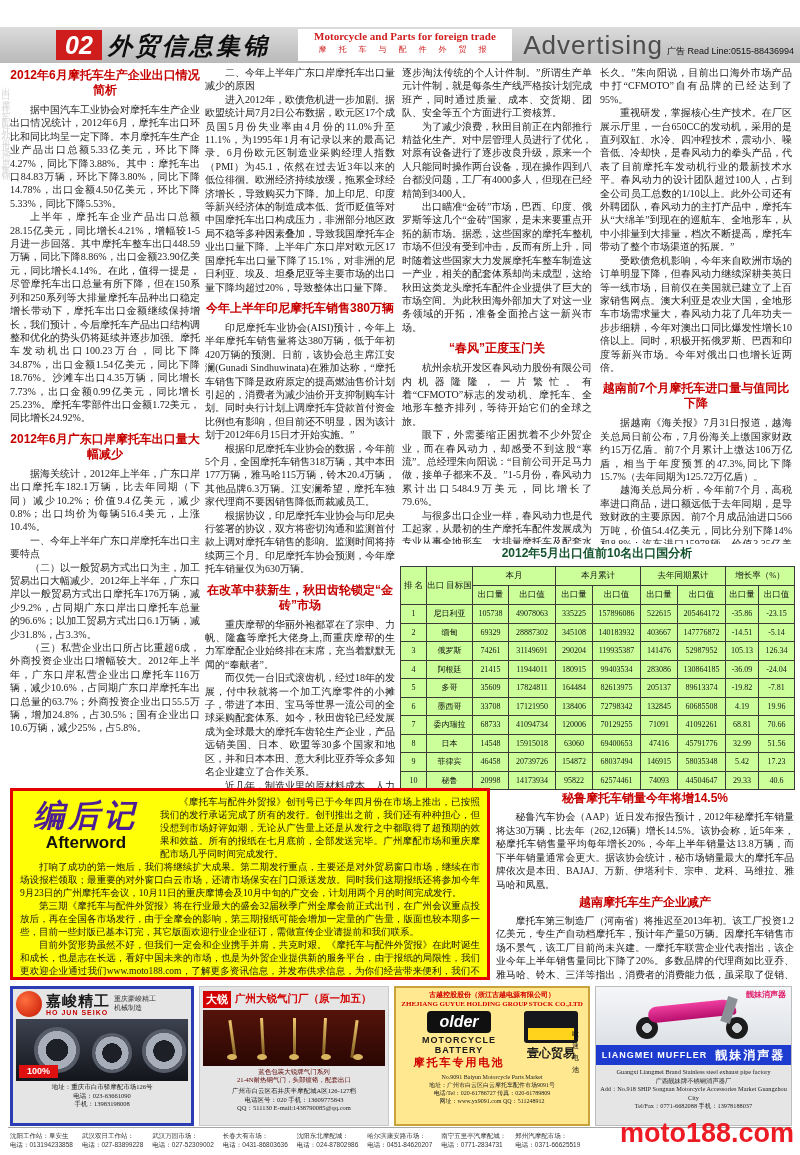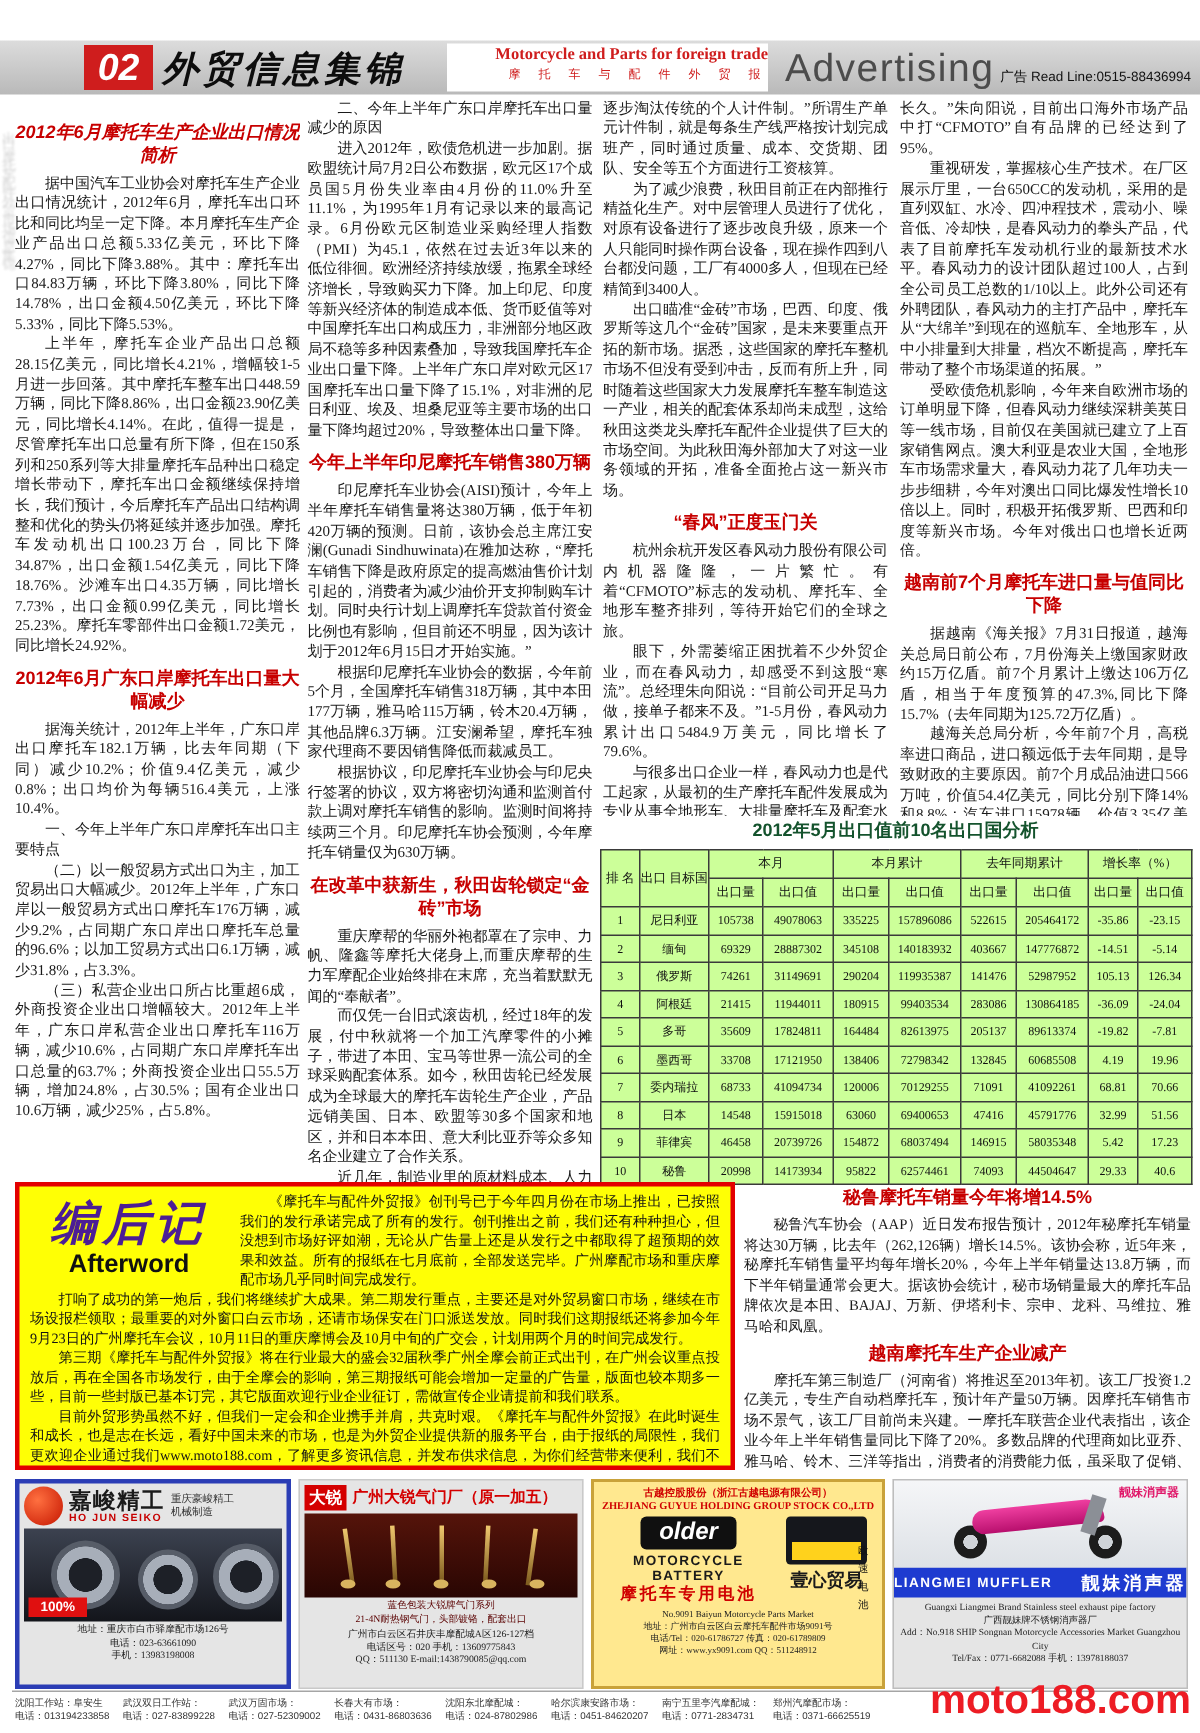--- a/index.html
+++ b/index.html
@@ -11,33 +11,33 @@
          writing-mode:vertical-rl;font-size:9px;letter-spacing:6px;color:#8a8a8a;
          opacity:.35;filter:blur(.7px);}
   
   .masthead{position:absolute;left:0;top:27px;width:800px;height:36px;
             background:linear-gradient(#dcdcdc,#b9b9b9);}
   .pagenum{position:absolute;left:56px;top:3px;width:46px;height:30px;background:#cf1d1d;
            color:#fff;font:bold italic 25px/30px "Liberation Sans",sans-serif;text-align:center;}
   .sec-title{position:absolute;left:108px;top:3px;font-size:24px;font-weight:bold;
              letter-spacing:3px;color:#0d0d0d;font-style:italic;}
   .mast-center{position:absolute;left:298px;top:2px;width:214px;height:32px;background:#fff;
-               text-align:right;color:#cf1d1d;}
+               text-align:center;color:#cf1d1d;}
   .mast-center .m-en{font-size:11px;font-weight:bold;line-height:15px;}
   .mast-center .m-cn{font-size:8px;letter-spacing:5px;line-height:11px;}
   .mast-right{position:absolute;right:6px;top:3px;white-space:nowrap;}
   .adv{font:26px "Liberation Sans",sans-serif;color:#4c4c4c;letter-spacing:1px;}
   .adline{font-size:9px;color:#111;font-family:"Liberation Sans",sans-serif;}
   
   .col{position:absolute;overflow:hidden;}
   .col p{margin:0;font-size:10px;line-height:13.4px;text-align:justify;text-indent:2em;}
   .col p.noindent{text-indent:0;}
   .hl{color:#c70000;font-weight:bold;text-align:center;font-size:12px;line-height:15px;
       margin:7px 0 5px;font-family:"Liberation Sans",sans-serif;}
-  .hl.first{margin-top:15px;font-style:italic;}
+  .hl.first{margin-top:2px;}
   
   .table-wrap{position:absolute;left:400px;top:545px;width:394px;}
   .table-title{color:#14532d;font-weight:bold;text-align:center;font-size:12px;
                font-family:"Liberation Sans",sans-serif;margin:0 0 4px;}
   table.export{border-collapse:collapse;width:100%;background:#ccff99;table-layout:fixed;}
   table.export th,table.export td{border:1px solid #3a3a3a;font-size:8px;text-align:center;
                padding:0;color:#111;font-weight:normal;overflow:hidden;}
   table.export th{font-size:8.5px;height:18px;}
   table.export td{height:17.5px;}
   
@@ -92,21 +92,21 @@
   .ad3-lines{font-size:6px;line-height:8px;color:#222;text-align:center;margin-top:3px;}
   .ad4{left:595px;width:197px;border:1px solid #bdbdbd;}
   .ad4-photo{height:58px;background:linear-gradient(#f5f6f8,#dde1e6);position:relative;}
   .wheel{position:absolute;width:22px;height:22px;border-radius:50%;background:
          radial-gradient(circle,#cfd3d8 30%,#1c1c1c 32%);}
   .bike-body{position:absolute;left:52px;top:16px;width:88px;height:16px;border-radius:10px 16px 4px 10px;
              background:linear-gradient(#ef3fa0,#b80f6d);transform:rotate(-6deg);}
   .bike-front{position:absolute;left:128px;top:10px;width:10px;height:26px;background:#8b8f96;transform:rotate(18deg);}
   .ad4-red{position:absolute;top:2px;right:5px;color:#e0186a;font-size:8px;font-weight:bold;}
   .ad4-banner{height:20px;background:#1e3bd0;color:#fff;display:flex;align-items:center;
-              justify-content:space-between;gap:8px;}
+              justify-content:center;gap:8px;}
   .ad4-banner .en{font:bold 9px "Liberation Sans",sans-serif;letter-spacing:1px;}
   .ad4-banner .cn{font-size:12px;font-weight:bold;letter-spacing:2px;}
   .ad4-lines{font-size:6.3px;line-height:8.6px;color:#222;text-align:center;margin-top:3px;}
   
   .rule{position:absolute;left:8px;top:1127px;width:784px;height:1px;background:#a5a5a5;}
   .footer{position:absolute;left:10px;top:1131px;width:620px;display:flex;gap:9px;}
   .station{font-size:6.5px;line-height:9px;color:#333;white-space:nowrap;font-family:"Liberation Sans",sans-serif;}
   .wm{position:absolute;right:6px;top:1118px;font:bold 27px "Liberation Sans",sans-serif;
       color:#ed1c24;letter-spacing:0;}
 </style>

